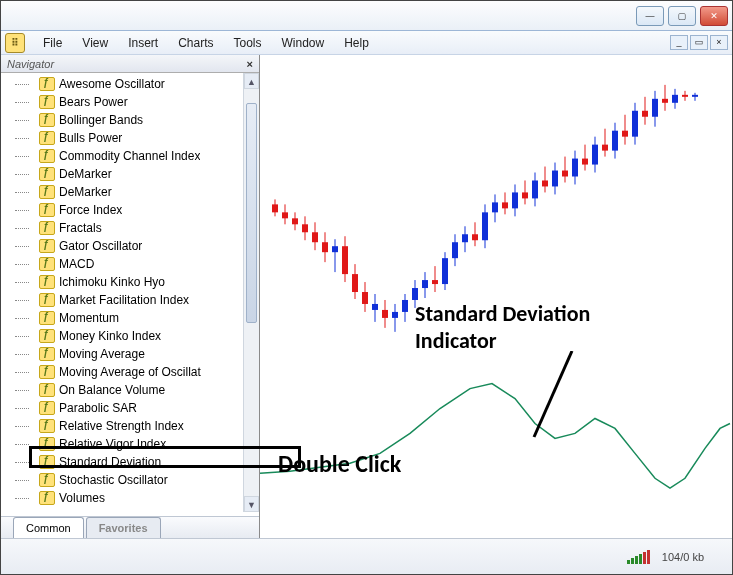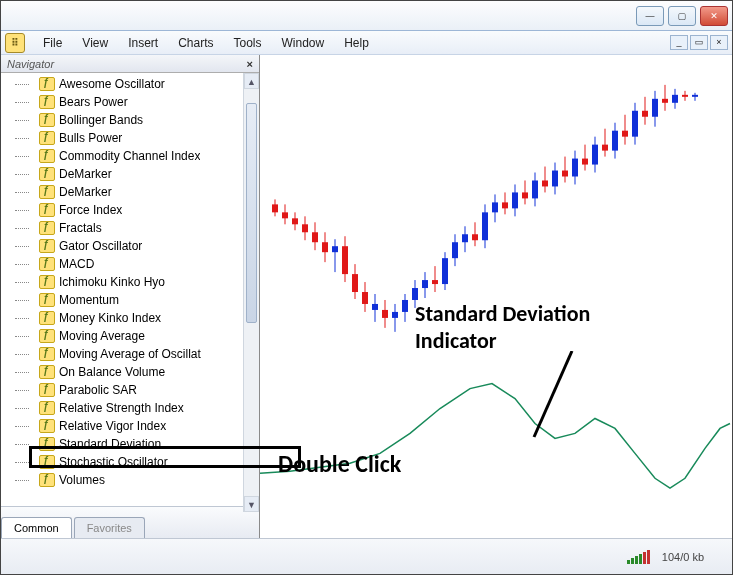--- a/index.html
+++ b/index.html
@@ -27,23 +27,23 @@
 .tree-row .branch::before { content:''; position:absolute; left:8px; top:0; bottom:0; border-left:1px dotted #888; }
 .tree-row .branch::after { content:''; position:absolute; left:8px; top:50%; width:14px; border-top:1px dotted #888; }
 .tree-row .ficon { width:16px; height:14px; background:#ffe27a; border:1px solid #c7a71a; border-radius:2px; margin-right:4px; flex-shrink:0; position:relative; }
 .tree-row .ficon::after { content:'ƒ'; position:absolute; left:3px; top:-1px; font-size:10px; font-style:italic; font-weight:bold; color:#5a7a1a; }
 .tree-row .lbl { overflow:hidden; text-overflow:clip; }
 .vscroll { position:absolute; right:0; top:18px; bottom:26px; width:16px; background:#eef1f5; border-left:1px solid #cfd6df;}
 .vscroll .thumb { position:absolute; left:2px; right:2px; top:30px; height:220px; background:linear-gradient(#e6ecf5,#c9d5e6); border:1px solid #9fb1c9; border-radius:2px;}
 .vscroll .arr { position:absolute; left:0; right:0; height:16px; text-align:center; font-size:9px; line-height:16px; color:#556; background:#e6ecf5; border:1px solid #cfd6df;}
 .vscroll .arr.up { top:0; } .vscroll .arr.dn { bottom:0; }
 
-.navtabs { height:32px; background:linear-gradient(#fafbfd,#e7ebf2); border-top:1px solid #bfc7d3; display:flex; align-items:flex-end; padding-left:0; font-size:11px;}
+.navtabs { height:22px; background:linear-gradient(#fafbfd,#e7ebf2); border-top:1px solid #bfc7d3; display:flex; align-items:flex-end; padding-left:12px; font-size:11px;}
 .navtab { padding:4px 12px; border:1px solid #9aa6b8; border-bottom:none; background:#fff; margin-right:2px; border-radius:3px 3px 0 0; cursor:pointer;}
-.navtab.inactive { background:#e7ebf2; color:#888; }
+.navtab.inactive { background:#e7ebf2; color:#888;font-weight:bold; }
 
 .chartpane { flex:1; position:relative; background:#fff; overflow:hidden; }
 .chart-svg { position:absolute; inset:0; width:100%; height:100%; }
 
 .annot { position:absolute; font-family: Calibri, Arial, sans-serif; font-weight:bold; color:#000; }
 .annot.big { font-size:22px; }
 .annot.small { font-size:24px; }
 .highlight-box { position:absolute; border:3px solid #000; background:transparent; }
 
 .statusbar { height:36px; border-top:1px solid #bfc7d3; background:linear-gradient(#f6f8fb,#e8ecf3); display:flex; align-items:center; font-size:11px; color:#444;}
@@ -143,20 +143,25 @@
           </div>
           <div class="tree-row">
             <span class="branch"></span>
             <span class="ficon"></span>
             <span class="lbl">MACD</span>
           </div>
           <div class="tree-row">
             <span class="branch"></span>
             <span class="ficon"></span>
             <span class="lbl">Ichimoku Kinko Hyo</span>
+          </div>
+          <div class="tree-row">
+            <span class="branch"></span>
+            <span class="ficon"></span>
+            <span class="lbl">Market Facilitation Index</span>
           </div>
           <div class="tree-row">
             <span class="branch"></span>
             <span class="ficon"></span>
             <span class="lbl">Momentum</span>
           </div>
           <div class="tree-row">
             <span class="branch"></span>
             <span class="ficon"></span>
             <span class="lbl">Money Kinko Index</span>

